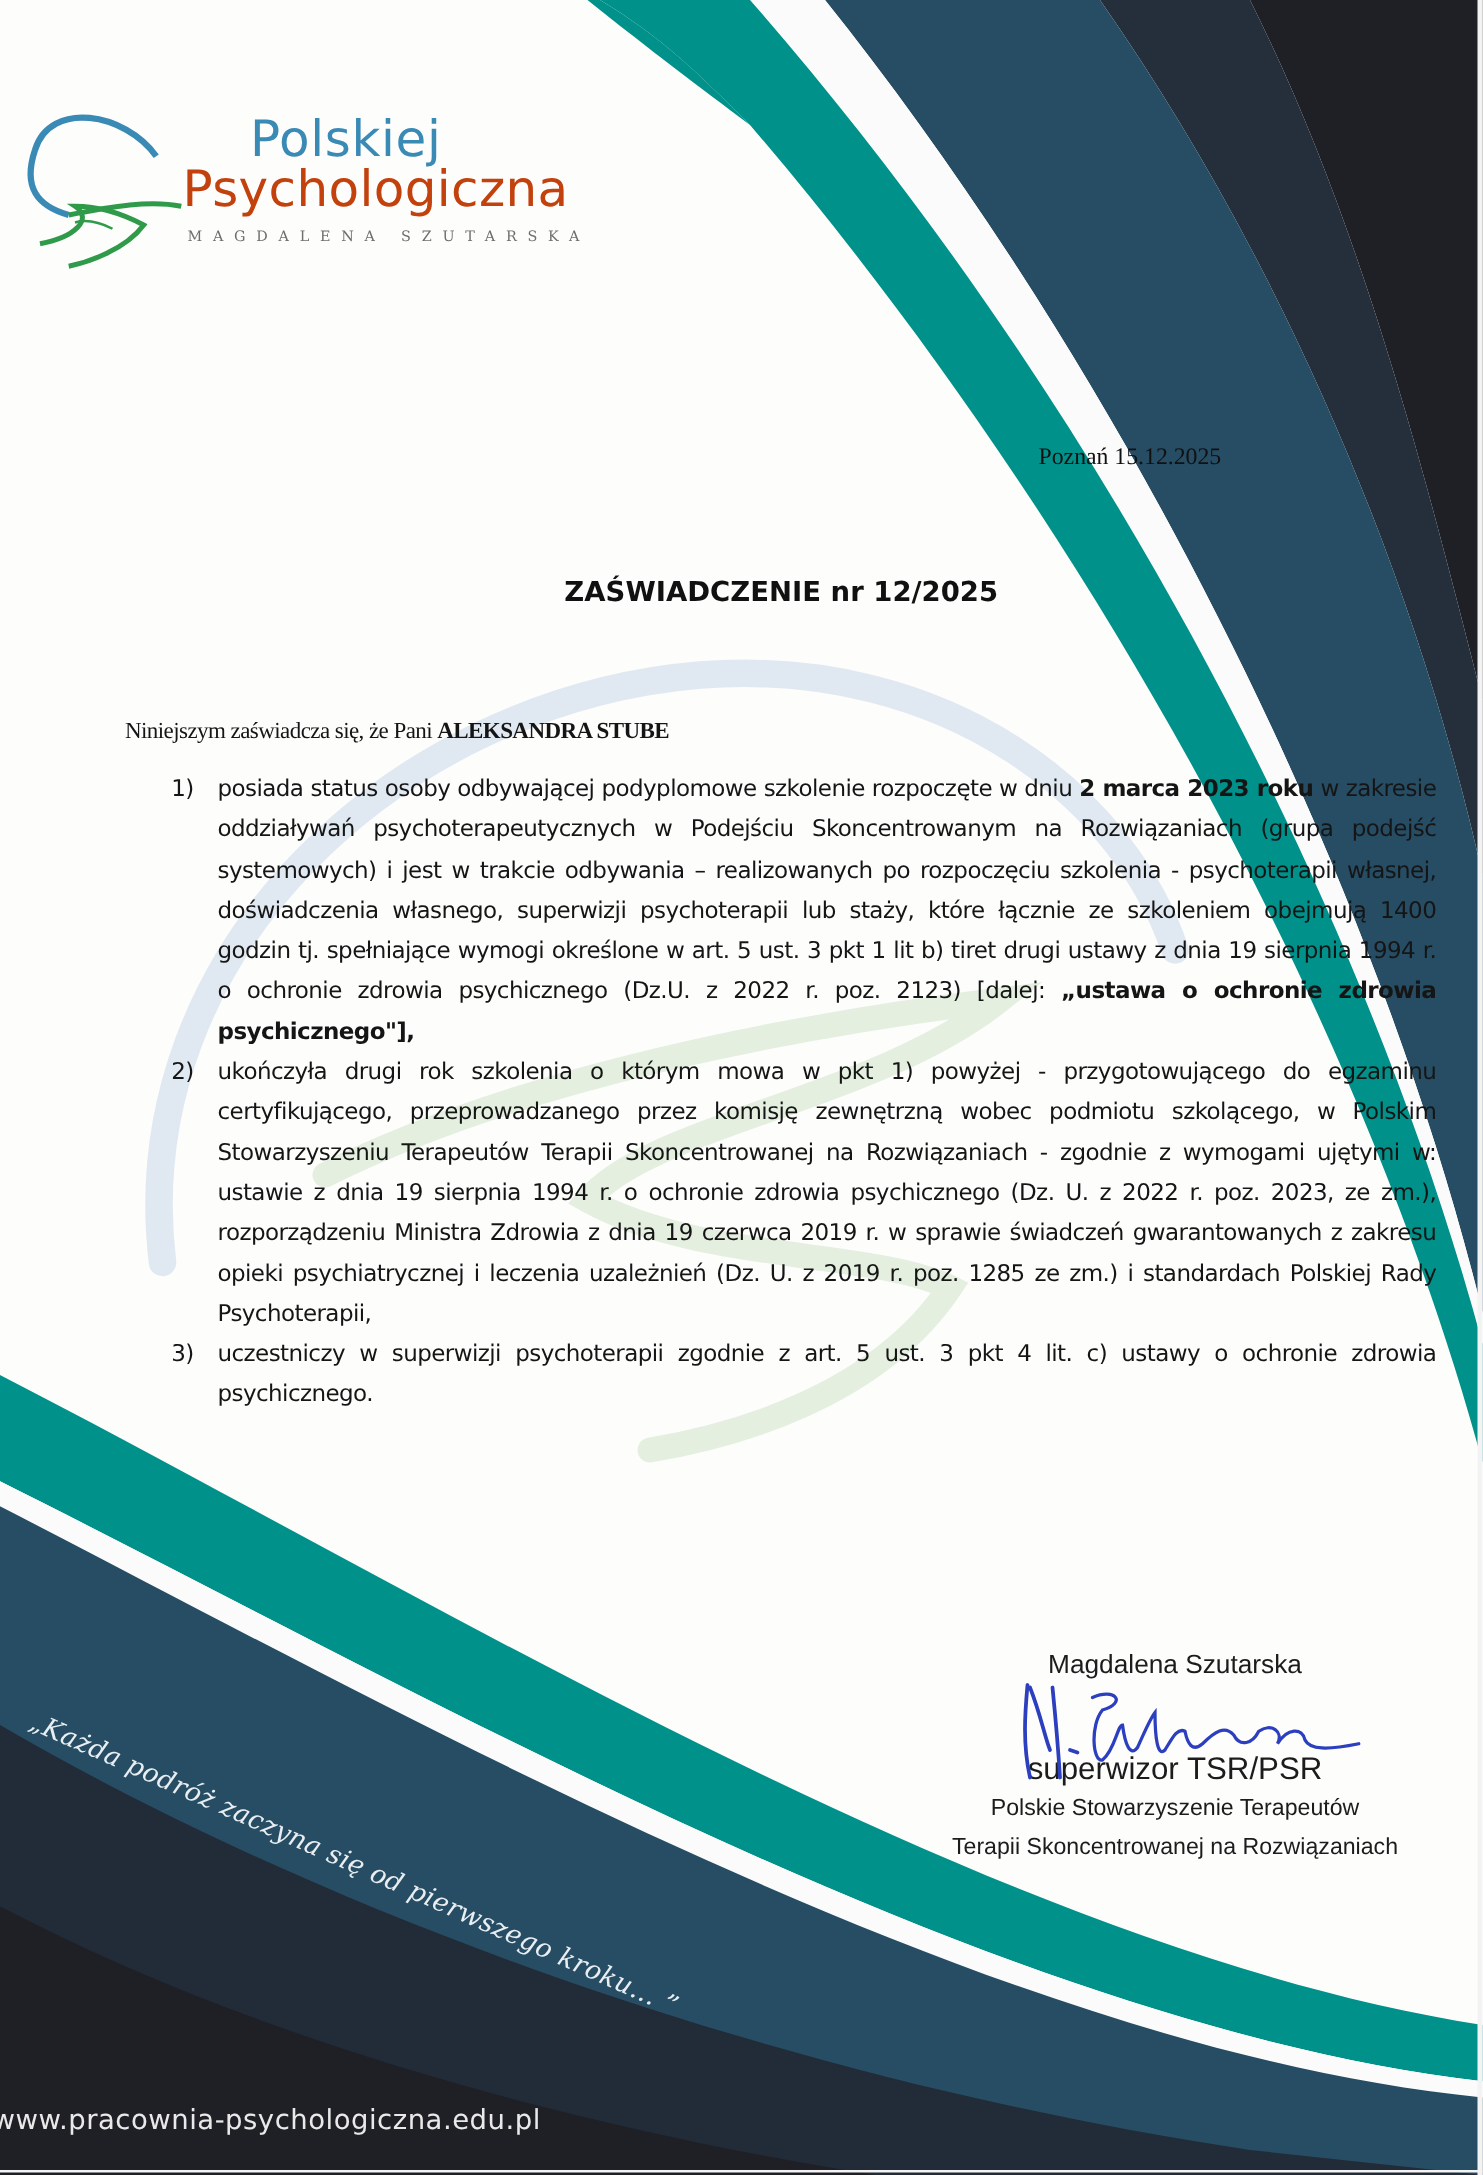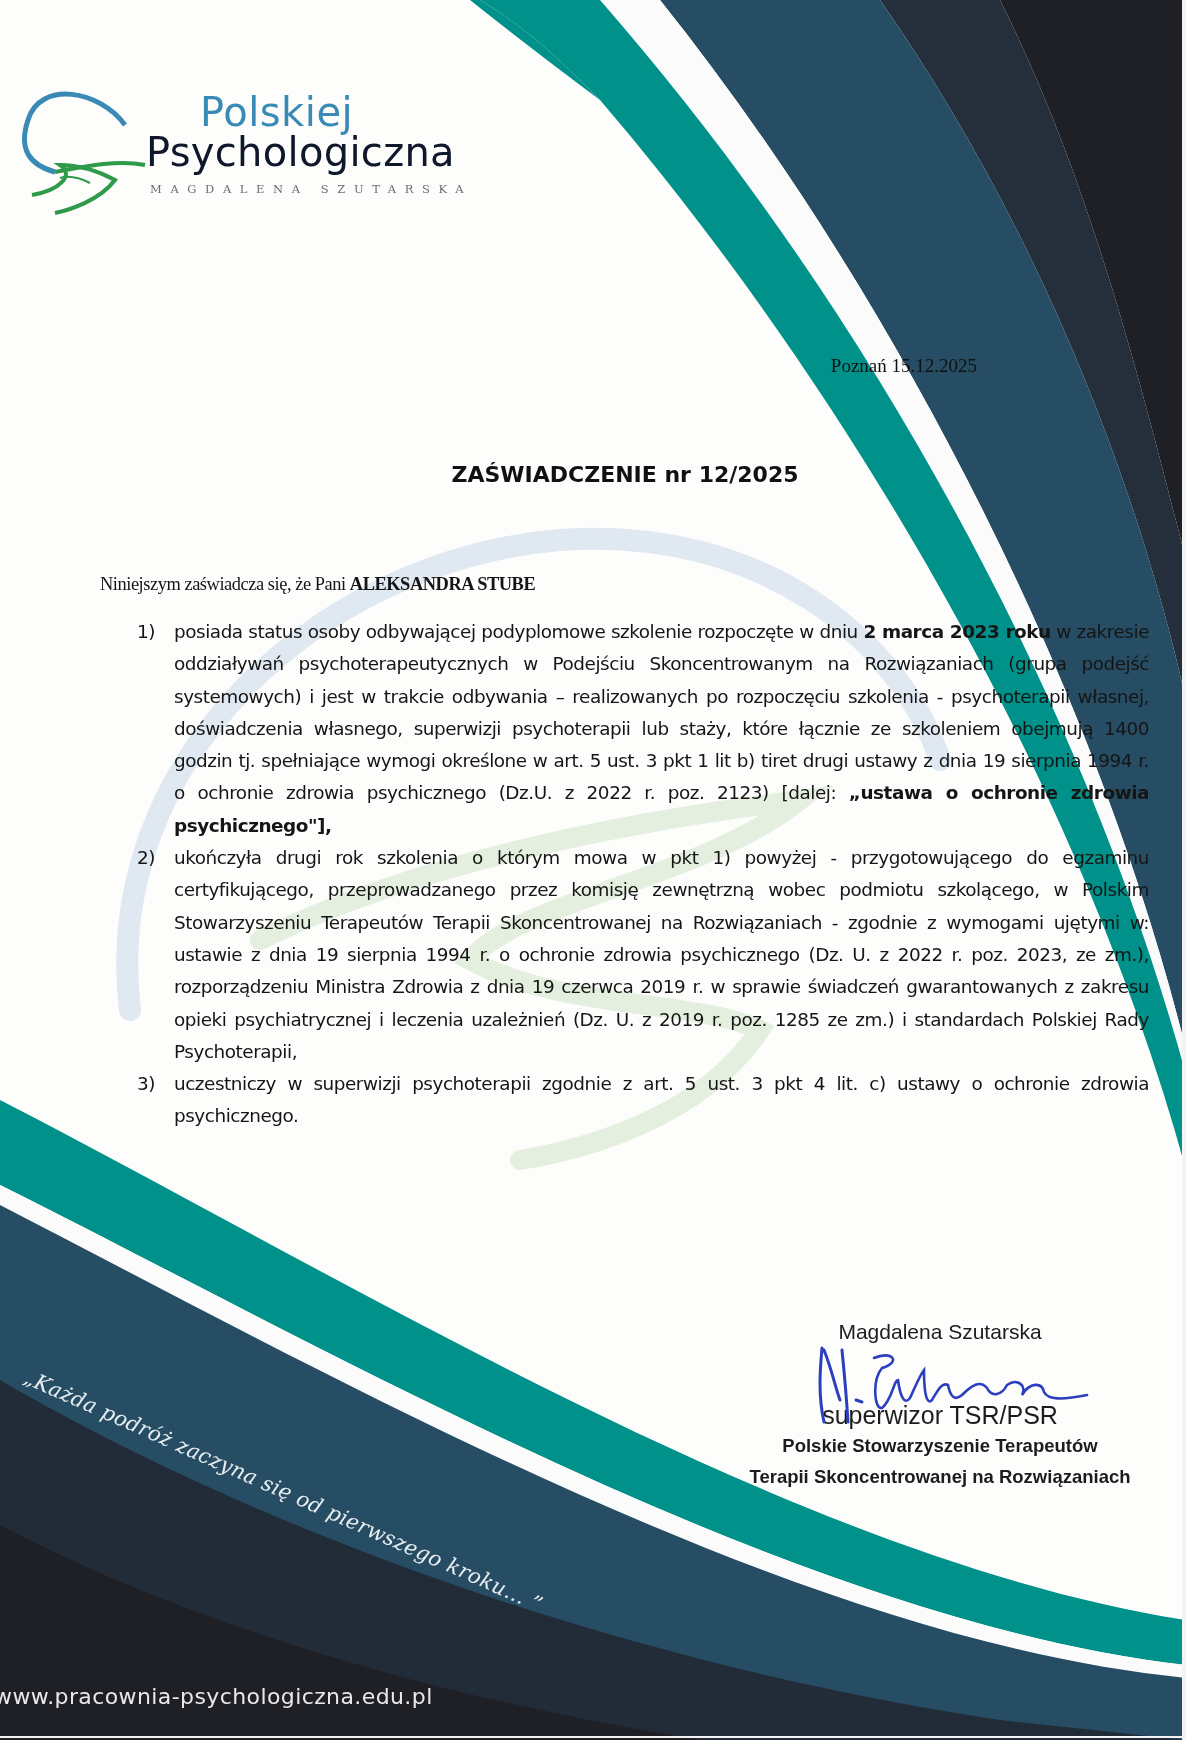--- a/index.html
+++ b/index.html
@@ -11,21 +11,21 @@
   }
   .page { position: absolute; left: 0; top: 0; width: 1186px; height: 1740px; overflow: hidden; }
   svg.decor { position: absolute; left: 0; top: 0; }
   .logo-pracownia {
     position: absolute; left: 200px; top: 92px;
     font-family: "DejaVu Sans", sans-serif; font-size: 40px; color: #3a8ab6;
     letter-spacing: 0.5px; line-height: 1;
   }
   .logo-psych {
     position: absolute; left: 146px; top: 132px;
-    font-family: "DejaVu Sans", sans-serif; font-size: 40px; color: #0f172a;
+    font-family: "DejaVu Sans", sans-serif; font-size: 40px; color: #c2410c;
     letter-spacing: 0.3px; line-height: 1;
   }
   .logo-sub {
     position: absolute; left: 150px; top: 184px;
     font-family: "DejaVu Serif", serif; font-size: 11.5px; color: #6e6e6e;
     letter-spacing: 8.6px; line-height: 1;
   }
   .date {
     position: absolute; right: 209px; top: 355px;
     font-family: Liberation Serif, serif; font-size: 19px; color: #111;
@@ -46,21 +46,21 @@
     font-family: "DejaVu Sans", sans-serif; font-size: 18.4px; line-height: 32.3px;
     text-align: justify; color: #151515; letter-spacing: -0.45px; }
   .li .num { position: absolute; left: 37px; top: 0; }
   .closing { top: 1154px; letter-spacing: -0.45px; font-family: "DejaVu Sans", sans-serif; }
   .intro { letter-spacing: -0.45px; font-family: Liberation Serif, serif; }
   b { font-weight: bold; }
   .sig-block { position: absolute; left: 720px; width: 440px; top: 1318px; text-align: center;
     font-family: "Liberation Sans", sans-serif; color: #1c1c1c; }
   .sig-name { font-size: 21px; line-height: 28px; }
   .sig-role { font-size: 25px; line-height: 30px; margin-top: 54px; }
-  .sig-org { font-size: 18.5px; line-height: 31px; font-weight: bold; }
+  .sig-org { font-size: 18.5px; line-height: 31px; }
   svg.signature { position: absolute; left: 812px; top: 1340px; }
   .quote {
     position: absolute; left: 30px; top: 1365px;
     font-family: "DejaVu Serif", serif; font-style: italic; font-size: 21px; color: #e8eef2;
     transform-origin: 0 0; transform: rotate(24deg); white-space: nowrap; letter-spacing: 0.3px;
   }
   .url {
     position: absolute; left: -6px; top: 1684px;
     font-family: "DejaVu Sans", sans-serif; font-size: 22px; color: #e9e9e9; letter-spacing: 0.4px;
   }

